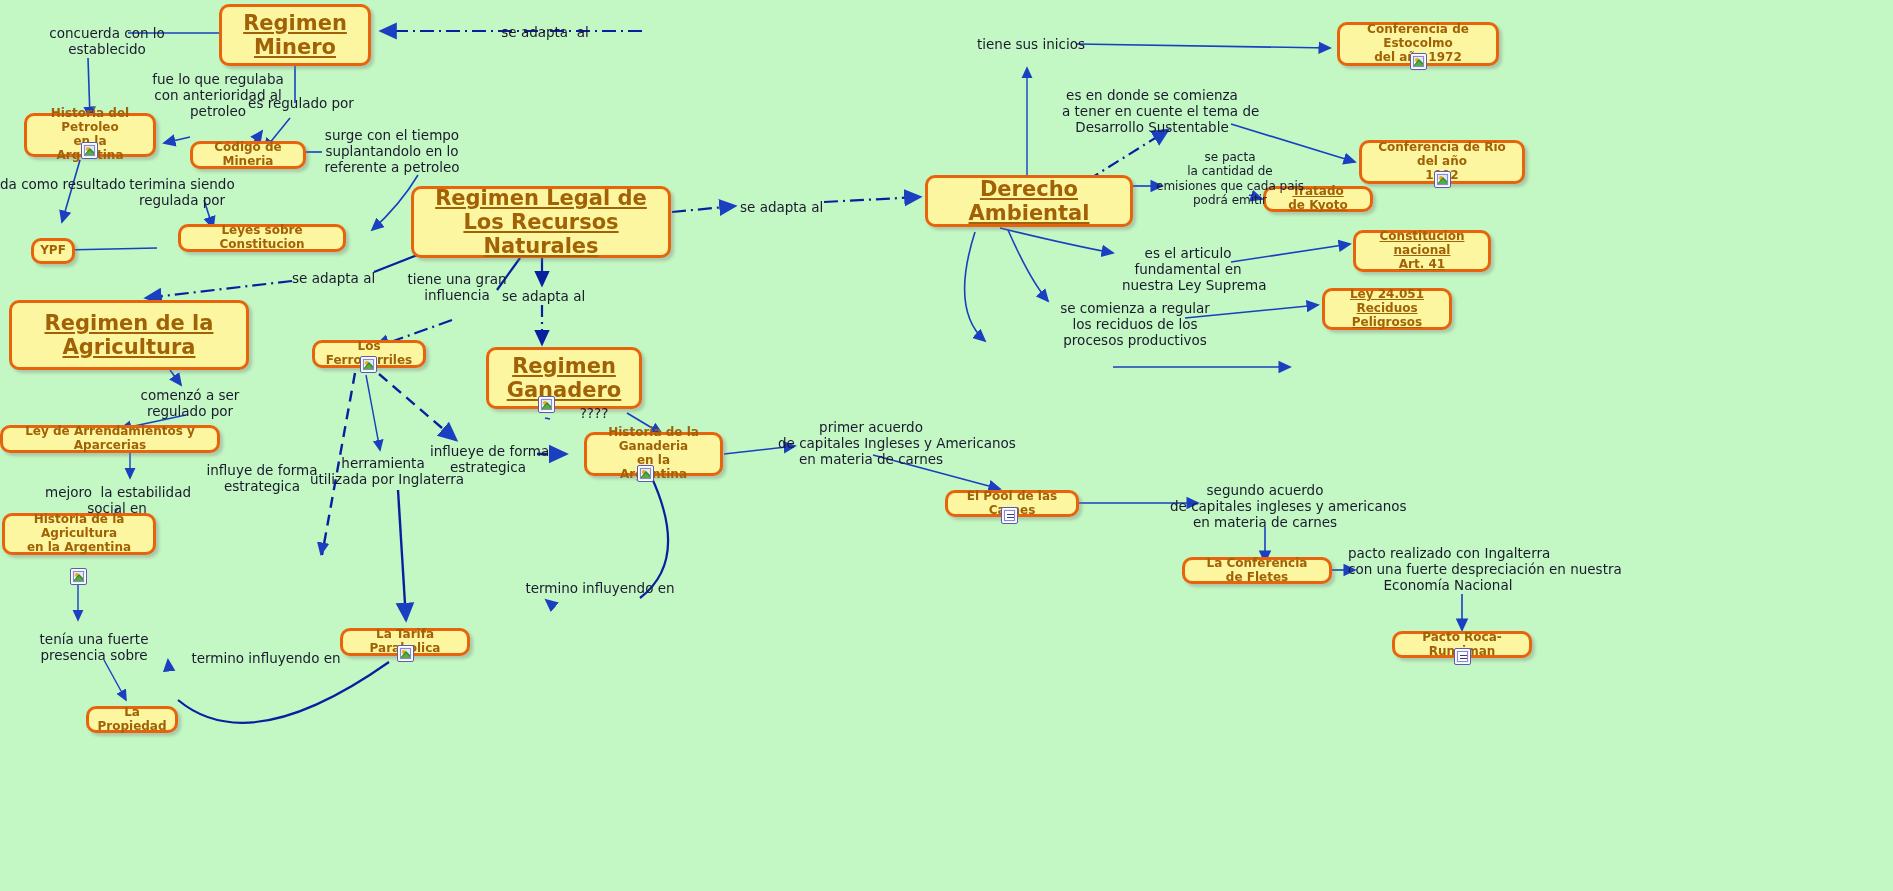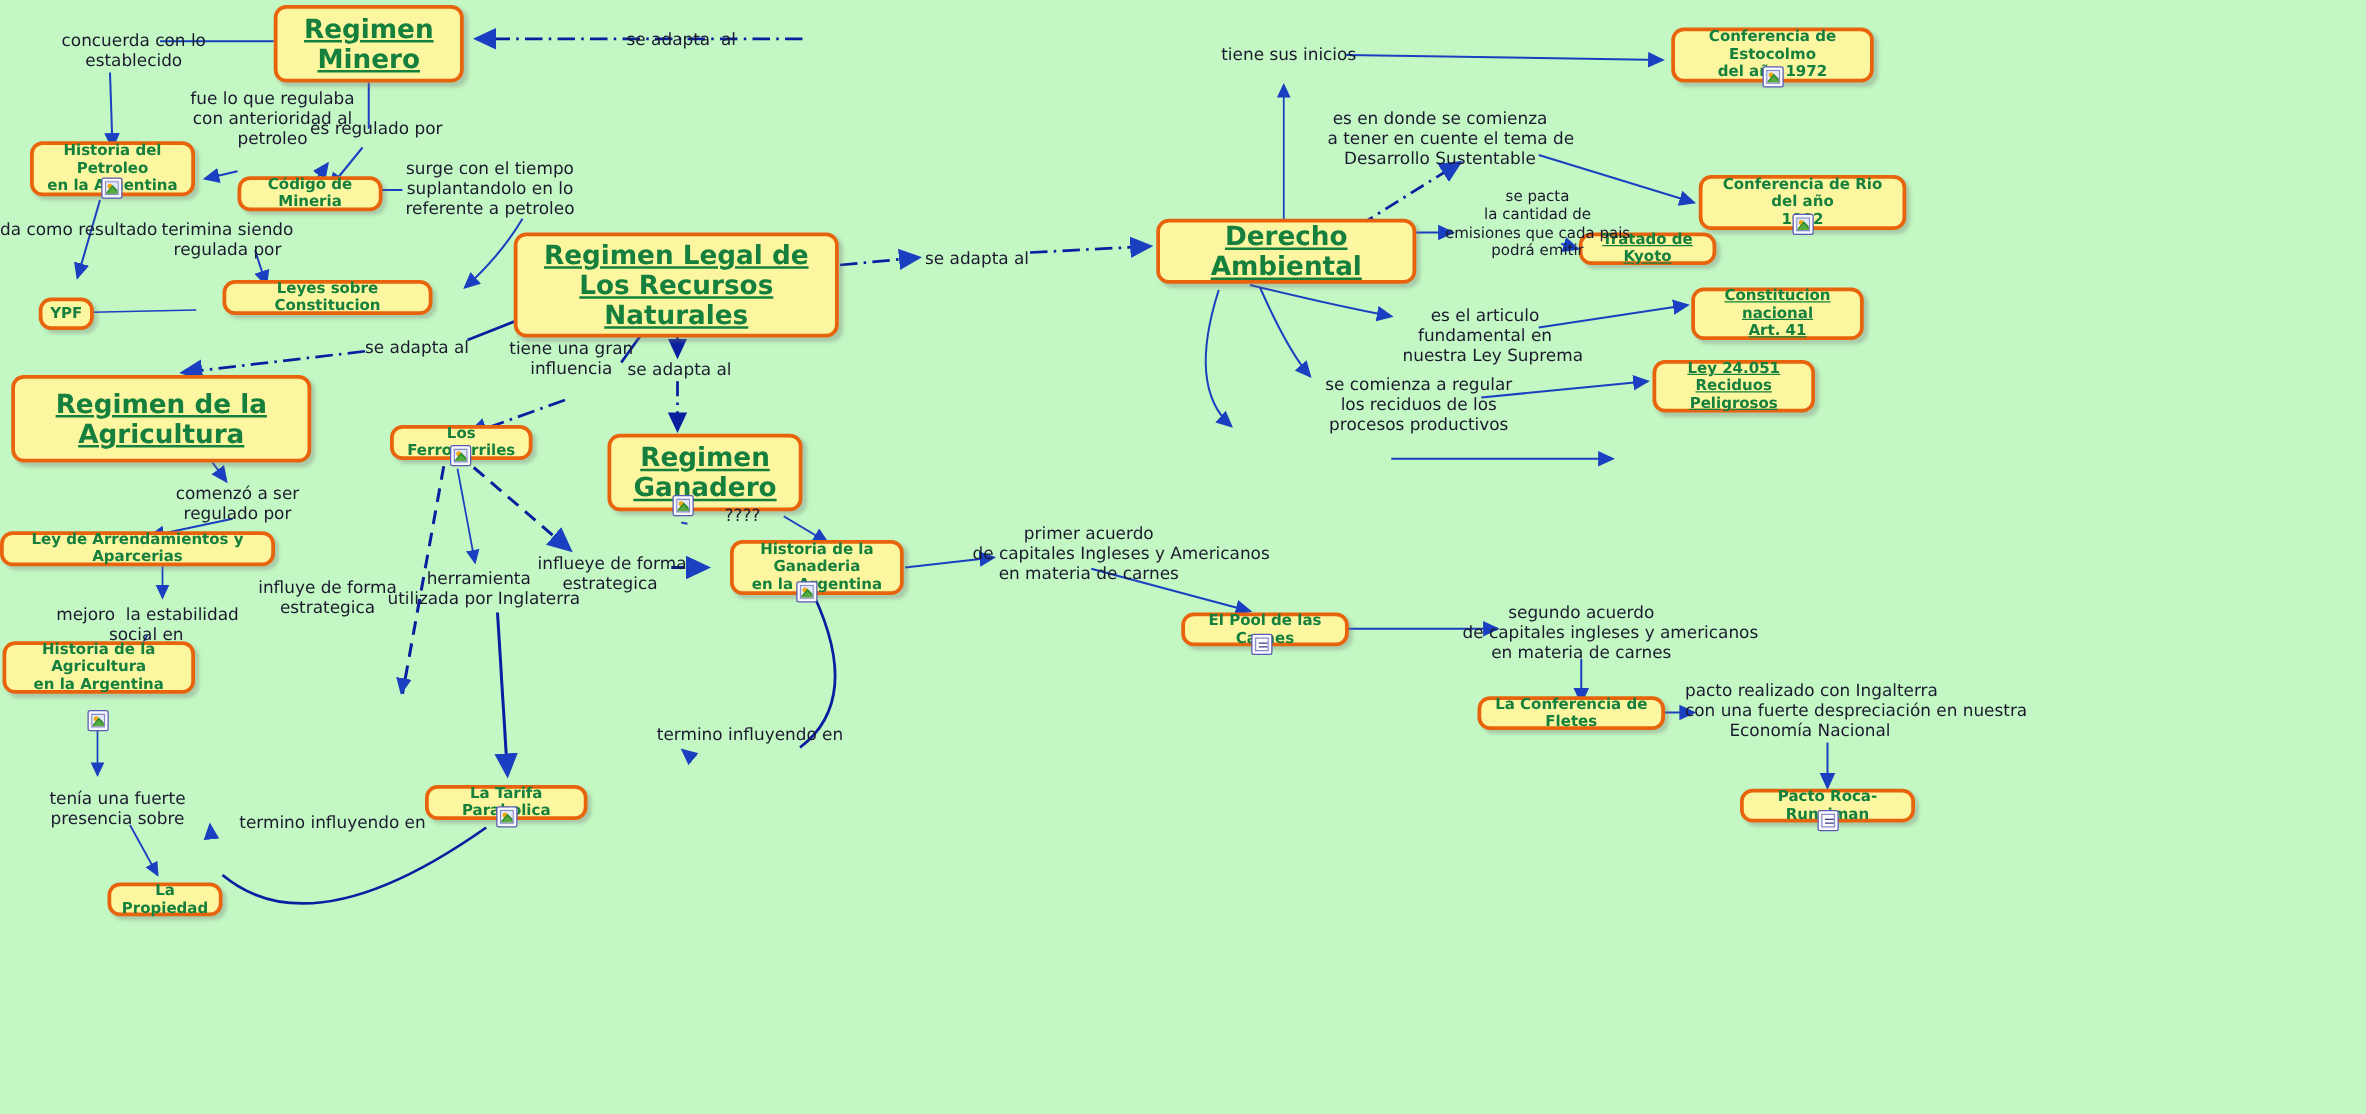--- a/index.html
+++ b/index.html
@@ -13,29 +13,29 @@
   #canvas{position:absolute;left:0;top:0;width:1893px;height:891px;}
   svg#edges{position:absolute;left:0;top:0;width:1893px;height:891px;pointer-events:none;}
 
   
   .node{
     position:absolute;
     box-sizing:border-box;
     background:#fdf6a0;
     border:3px solid #e8640c;
     border-radius:10px;
-    color:#15803d;
+    color:#a16207;
     font-weight:bold;
     display:flex;
     align-items:center;
     justify-content:center;
     text-align:center;
     line-height:1.15;
     box-shadow:3px 3px 3px rgba(120,120,120,.35);
-    padding:2px 6px;
+    padding:2px 16px;
   }
   .node.big{font-size:21px;}
   .node.big .lbl{text-decoration:underline;}
   .node.sml{font-size:12px;}
   .node.sml.ul .lbl{text-decoration:underline;}
 
   
   .elabel{
     position:absolute;
     color:#1a1a2e;
@@ -199,21 +199,21 @@
   </div>
 
   <div class="node sml" style="left:31px;top:238px;width:44px;height:26px;">
     <span class="lbl">YPF</span>
   </div>
 
   <div class="node sml" style="left:178px;top:224px;width:168px;height:28px;">
     <span class="lbl">Leyes sobre Constitucion</span>
   </div>
 
-  <div class="node big" style="left:411px;top:186px;width:260px;height:84px;white-space:pre-line;">
+  <div class="node big" style="left:411px;top:186px;width:260px;height:72px;white-space:pre-line;">
     <span class="lbl">Regimen Legal de Los Recursos 
 Naturales</span>
   </div>
 
   <div class="node big" style="left:9px;top:300px;width:240px;height:70px;">
     <span class="lbl">Regimen de la Agricultura</span>
   </div>
 
   <div class="node sml" style="left:312px;top:340px;width:114px;height:28px;">
     <span class="lbl">Los Ferrocarriles</span>

